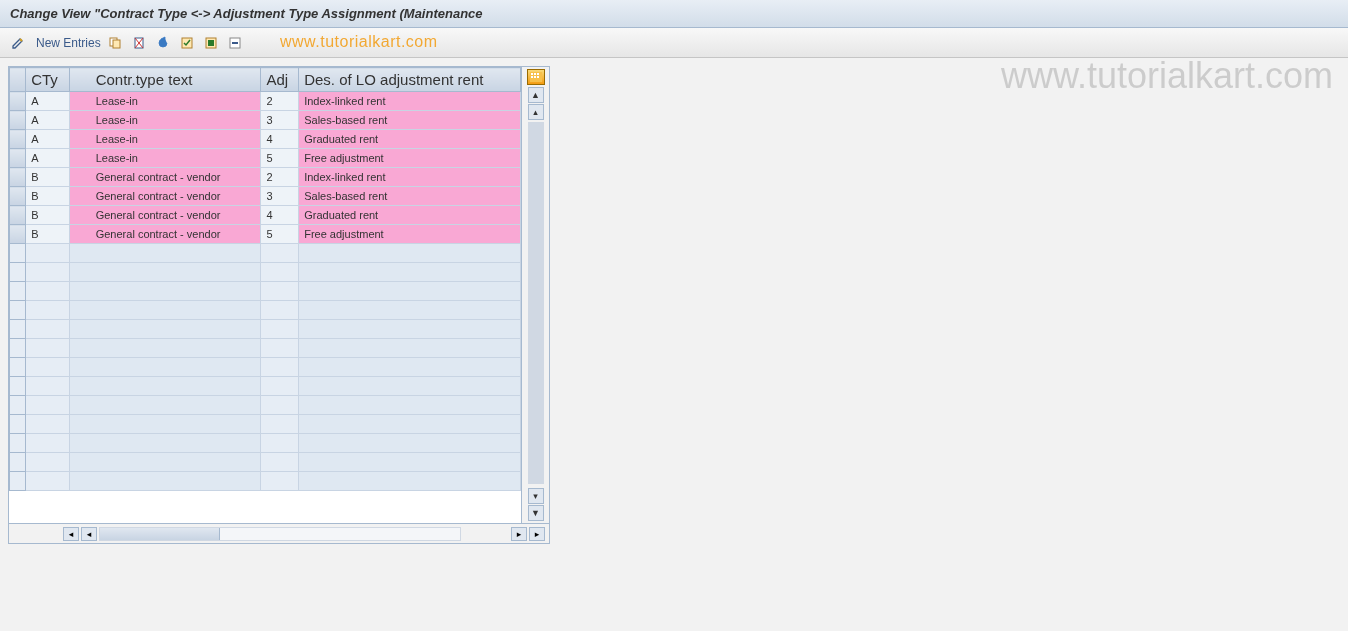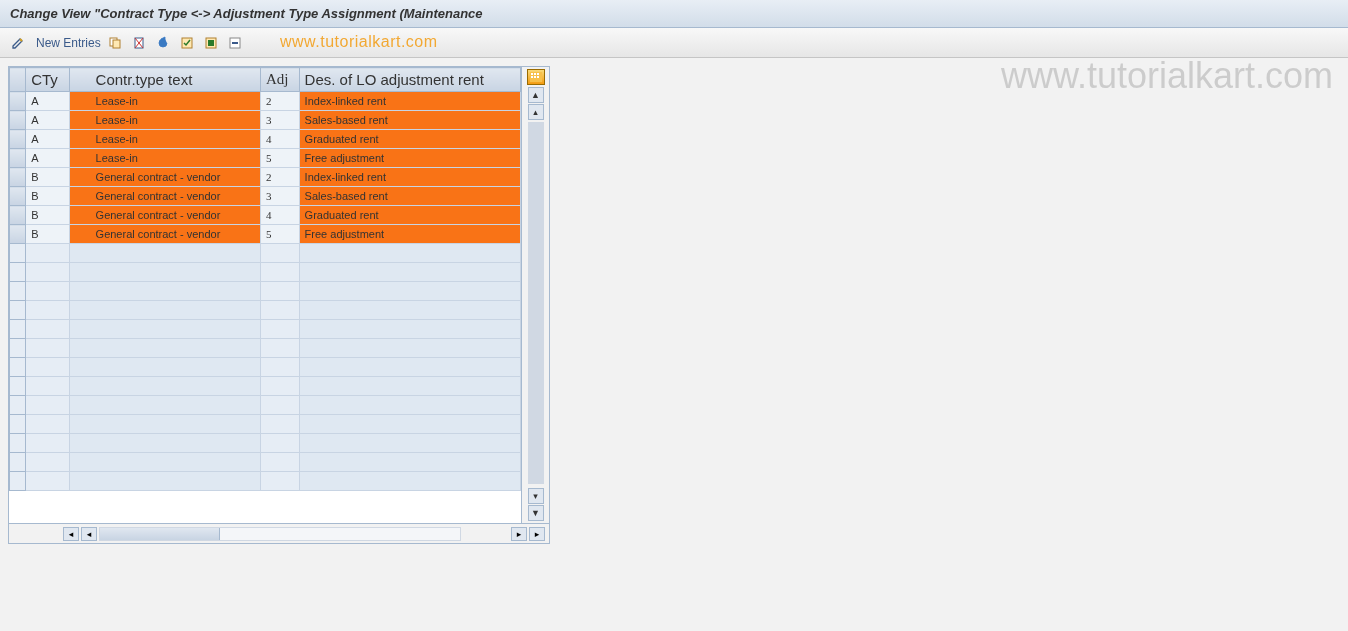--- a/index.html
+++ b/index.html
@@ -115,31 +115,31 @@
       height: 19px;
     }
     th.sel-col, td.sel-col {
       width: 14px;
       background: linear-gradient(to bottom, #e0e7f0, #c8d4e3);
       border: 1px solid #a6b9cf;
       padding: 0;
     }
     th.cty-col, td.cty-col { width: 34px; }
     th.desc-col, td.desc-col { width: 166px; padding-left: 26px; }
-    th.adj-col, td.adj-col { width: 26px; font-family: Liberation Serif, serif; }
+    th.adj-col, td.adj-col { width: 26px; }
     th.adjdesc-col, td.adjdesc-col { width: 192px; }
     td {
       border: 1px solid #c8d4e3;
       padding: 3px 5px;
       background: #eef3f8;
       height: 19px;
       font-size: 11px;
       color: #333;
     }
-    td.desc-col, td.adjdesc-col { background: #f97316; }
+    td.desc-col, td.adjdesc-col { background: #f9a8d4; }
     tr.empty td { background: #e6edf5; }
     tr.empty td.desc-col, tr.empty td.adjdesc-col { background: #dfe8f2; }
     .right-vbar {
       width: 28px;
       background: #f2f2f2;
       border-left: 1px solid #a6b9cf;
       display: flex;
       flex-direction: column;
       align-items: center;
     }

